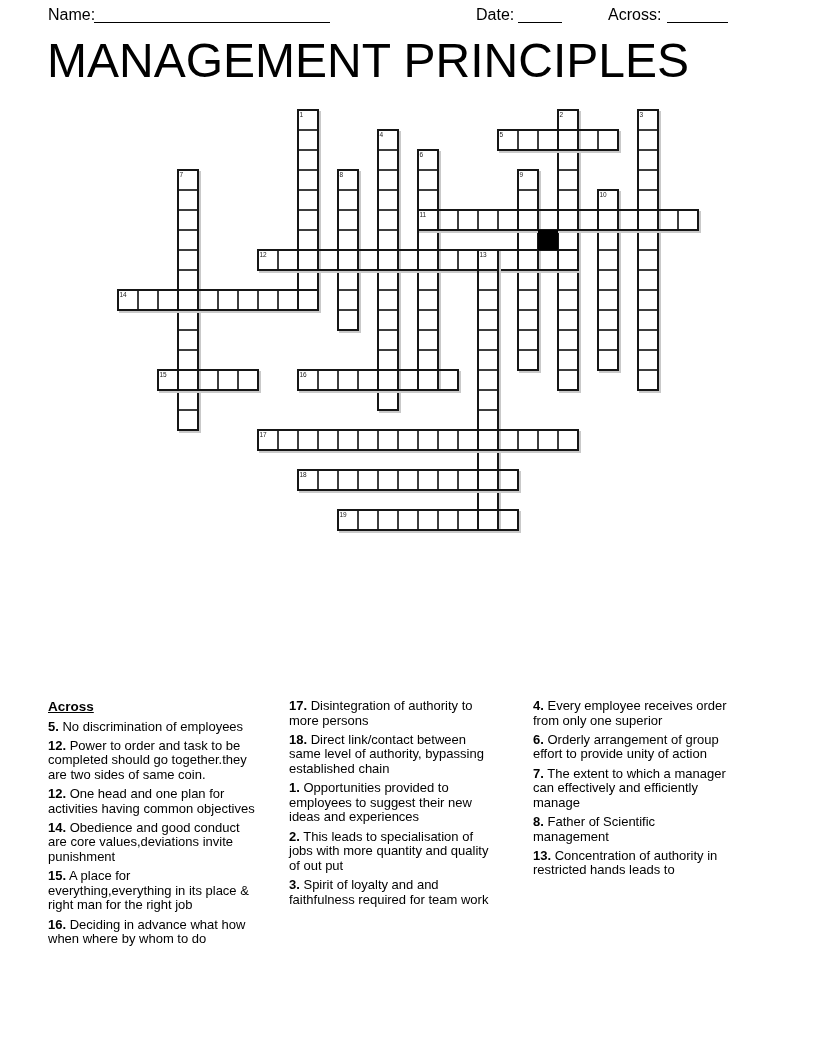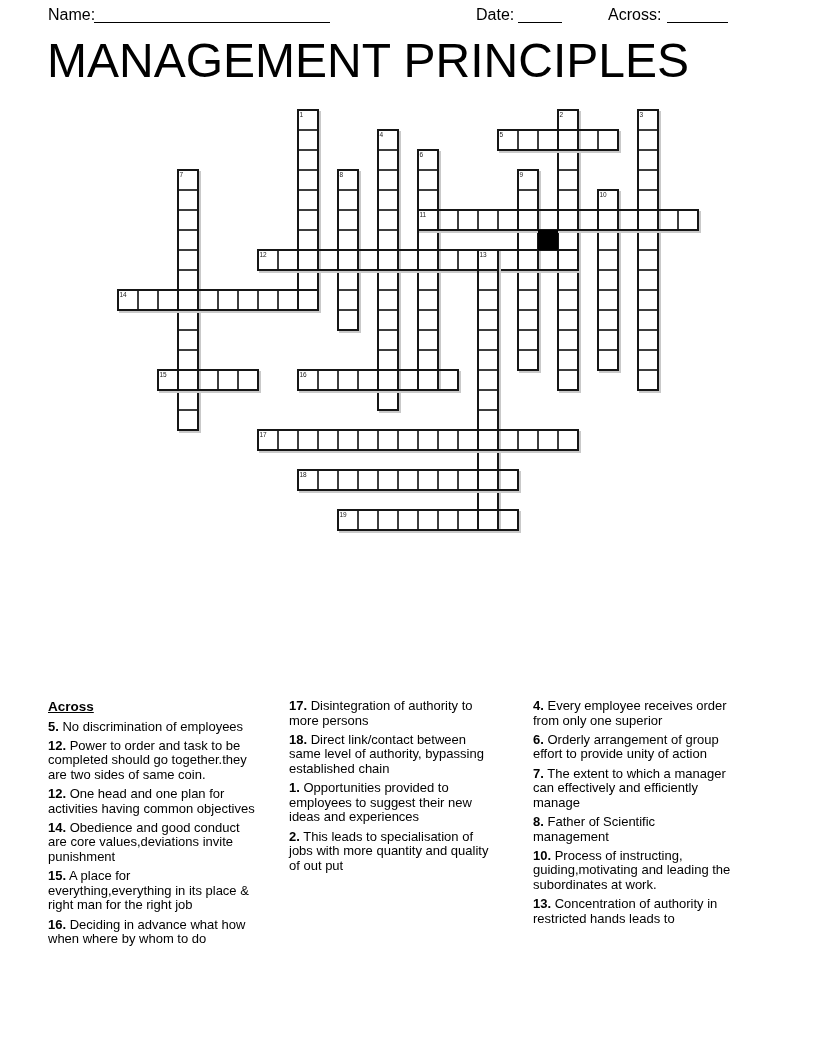--- a/index.html
+++ b/index.html
@@ -298,22 +298,22 @@
       <p class="clue"><b>12.</b> One head and one plan for<br>activities having common objectives</p>
       <p class="clue"><b>14.</b> Obedience and good conduct<br>are core values,deviations invite<br>punishment</p>
       <p class="clue"><b>15.</b> A place for<br>everything,everything in its place &amp;<br>right man for the right job</p>
       <p class="clue"><b>16.</b> Deciding in advance what how<br>when where by whom to do</p>
     </div>
   <div class="ccol" id="ccol1">
       <p class="clue"><b>17.</b> Disintegration of authority to<br>more persons</p>
       <p class="clue"><b>18.</b> Direct link/contact between<br>same level of authority, bypassing<br>established chain</p>
       <p class="clue"><b>1.</b> Opportunities provided to<br>employees to suggest their new<br>ideas and experiences</p>
       <p class="clue"><b>2.</b> This leads to specialisation of<br>jobs with more quantity and quality<br>of out put</p>
+      <p class="clue"><b>3.</b> Spirit of loyalty and and<br>faithfulness required for team work</p>
     </div>
   <div class="ccol" id="ccol2">
       <p class="clue"><b>4.</b> Every employee receives order<br>from only one superior</p>
       <p class="clue"><b>6.</b> Orderly arrangement of group<br>effort to provide unity of action</p>
       <p class="clue"><b>7.</b> The extent to which a manager<br>can effectively and efficiently<br>manage</p>
       <p class="clue"><b>8.</b> Father of Scientific<br>management</p>
-      <p class="clue"><b>10.</b> Process of instructing,<br>guiding,motivating and leading the<br>subordinates at work.</p>
       <p class="clue"><b>13.</b> Concentration of authority in<br>restricted hands leads to</p>
     </div>
 </div>
 
 </body></html>

